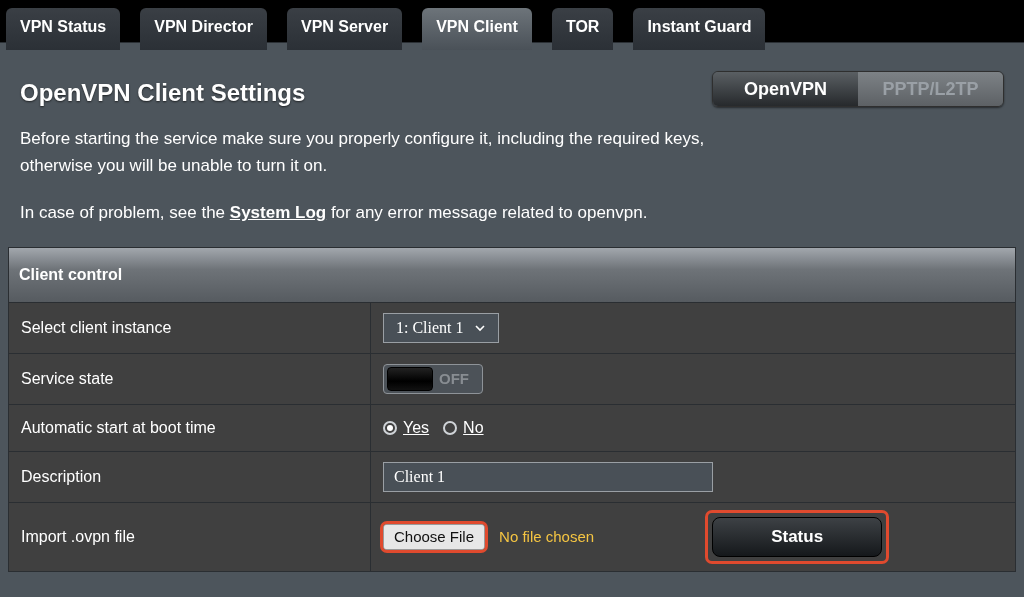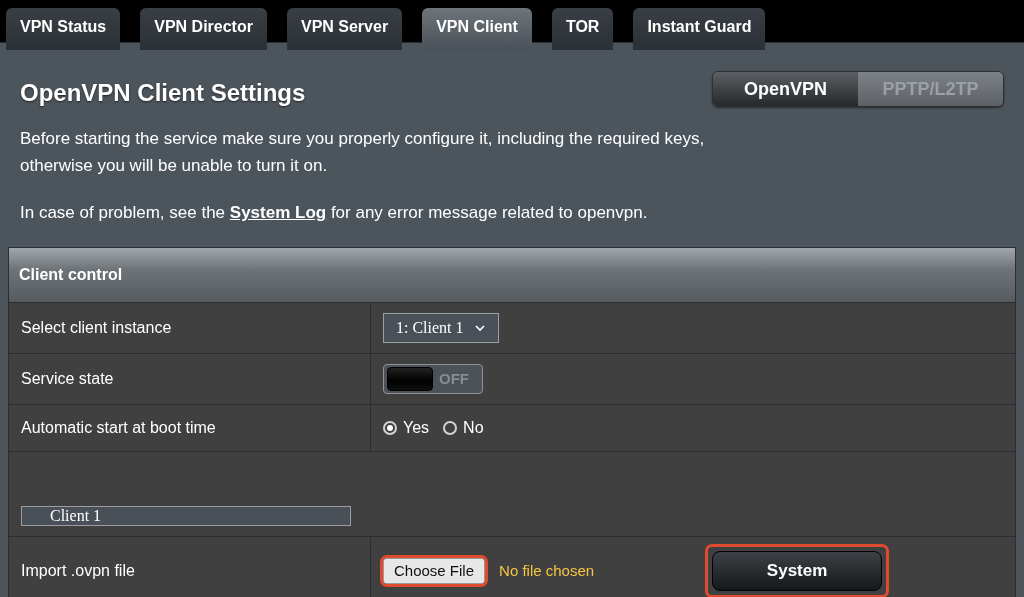--- a/index.html
+++ b/index.html
@@ -161,41 +161,40 @@
     border: 1px solid #000;
   }
   .toggle .lbl {
     color: #888d92;
     font-weight: bold;
     font-size: 15px;
     margin-left: 6px;
   }
 
   
-  .radio { display:flex; align-items:center; gap:6px; cursor:pointer; }
+  .radio { display:flex; align-items:center; gap:6px; cursor:pointer;text-decoration:underline; }
   .radio .dot {
     width: 14px; height: 14px; border-radius: 50%;
     border: 2px solid #cfd3d7; display:inline-block; position:relative;
   }
   .radio .dot.checked::after {
     content:''; position:absolute; left:2px; top:2px; width:6px; height:6px;
     border-radius:50%; background:#fff;
   }
 
   
   .tinput {
-    height: 20px;
+    height: 30px;
     width: 330px;
     border: 1px solid #9a9fa4;
     background: #495057;
     color: #fff;
     font-family: Georgia, 'Times New Roman', serif;
     font-size: 16px;
-    padding: 0 28px;
-    margin-top: 44px;
+    padding: 0 10px;
   }
 
   
   .file-btn {
     height: 26px;
     padding: 0 10px;
     background: #e7e7e7;
     color: #111;
     font-size: 15px;
     border: 1px solid #9a9a9a;
@@ -290,33 +289,34 @@
             <span>Yes</span>
           </div>
           <div class="radio">
             <span class="dot"></span>
             <span>No</span>
           </div>
         </div>
       </div>
 
       <div class="trow">
+        <div class="cell-label">Description</div>
         <div class="cell-value">
           <input class="tinput" value="Client 1" style="">
         </div>
       </div>
 
       <div class="trow">
         <div class="cell-label">Import .ovpn file</div>
         <div class="cell-value">
           <span class="hl file-wrap">
             <div class="file-btn">Choose File</div>
           </span>
           <span class="file-status">No file chosen</span>
           <span class="hl upload-wrap">
-            <div class="upload-btn">System</div>
+            <div class="upload-btn">Status</div>
           </span>
         </div>
       </div>
 
     </div>
   </div>
 </div>
 
 </body></html>

